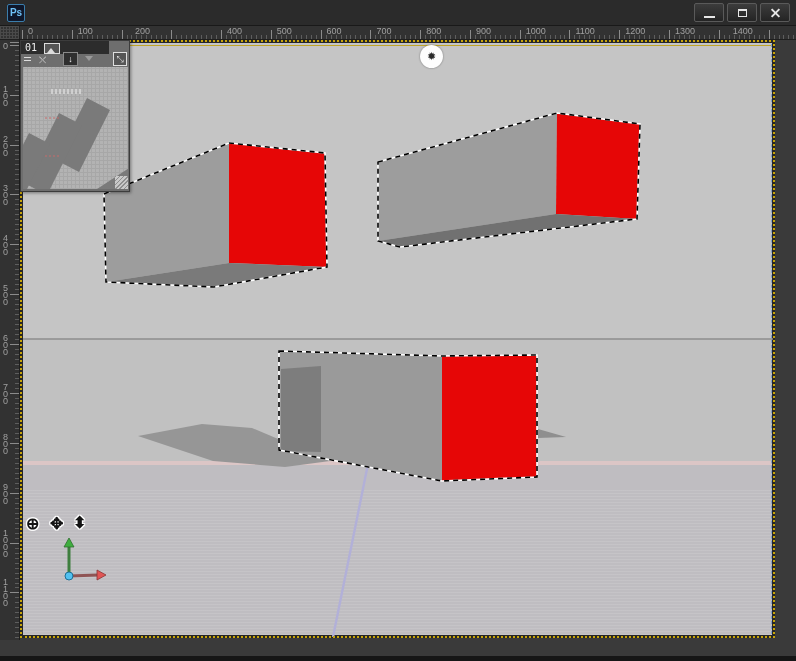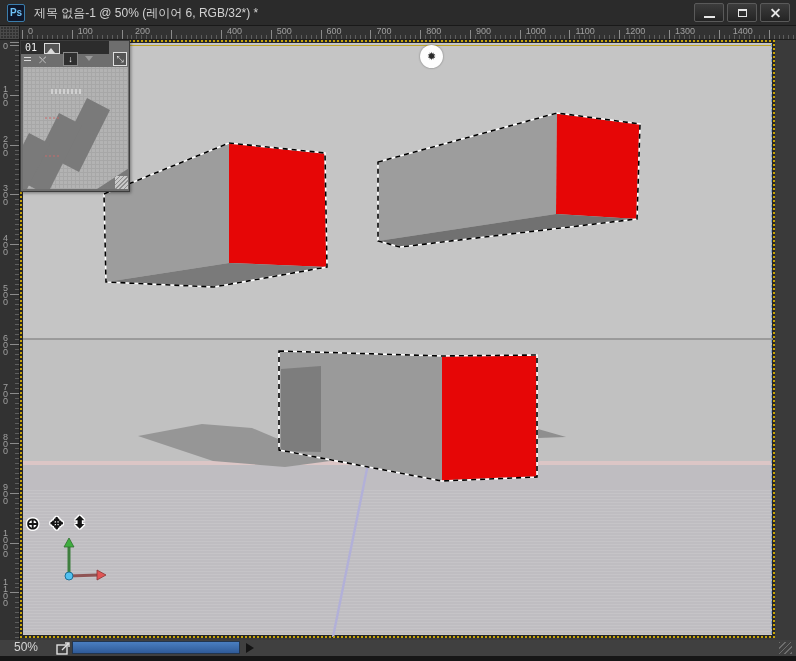--- a/index.html
+++ b/index.html
@@ -82,21 +82,20 @@
   #status-grip{position:absolute;right:4px;top:2px;width:13px;height:12px;background:repeating-linear-gradient(135deg,#6e6e6e 0 1px,transparent 1px 4px);}
   #bottom-strip{position:absolute;left:0;top:656px;width:796px;height:5px;background:#161616;}
 </style>
 </head>
 <body>
 
 <div id="app">
 
   <div id="titlebar">
     <div id="ps-badge">Ps</div>
-    <div id="title-text">제목 없음-1 @ 50% (레이어 6, RGB/32*) *</div>
     <div id="win-controls">
       <div class="win-btn">
           <div class="glyph-min"></div>
         </div>
       <div class="win-btn">
           <div class="glyph-max"></div>
         </div>
       <div class="win-btn">
           <div class="glyph-close-a"></div>
           <div class="glyph-close-b"></div>
@@ -216,24 +215,14 @@
             <polygon points="96,188 128,167 128,188" fill="#7a7a7a"></polygon>
             <line x1="44" y1="117" x2="58" y2="117" stroke="#c66a6a" stroke-width="1" stroke-dasharray="2 2"></line>
             <line x1="44" y1="155" x2="58" y2="155" stroke="#c66a6a" stroke-width="1" stroke-dasharray="2 2"></line>
           </svg>
         <div id="sv-tinylabel"></div>
         <div id="sv-grip"></div>
       </div>
     </div>
   </div>
 
-  <div id="statusbar">
-    <div id="status-zoom">50%</div>
-    <svg id="status-export" width="16" height="14">
-      <rect x="1" y="4" width="10" height="9" fill="none" stroke="#e0e0e0" stroke-width="1.4"></rect>
-      <path d="M6 9 L13 2 M9 2 L13 2 L13 6" fill="none" stroke="#e0e0e0" stroke-width="1.4"></path>
-    </svg>
-    <div id="progressbar"></div>
-    <div id="status-arrow"></div>
-    <div id="status-grip"></div>
-  </div>
   <div id="bottom-strip"></div>
 </div>
 
 </body></html>

